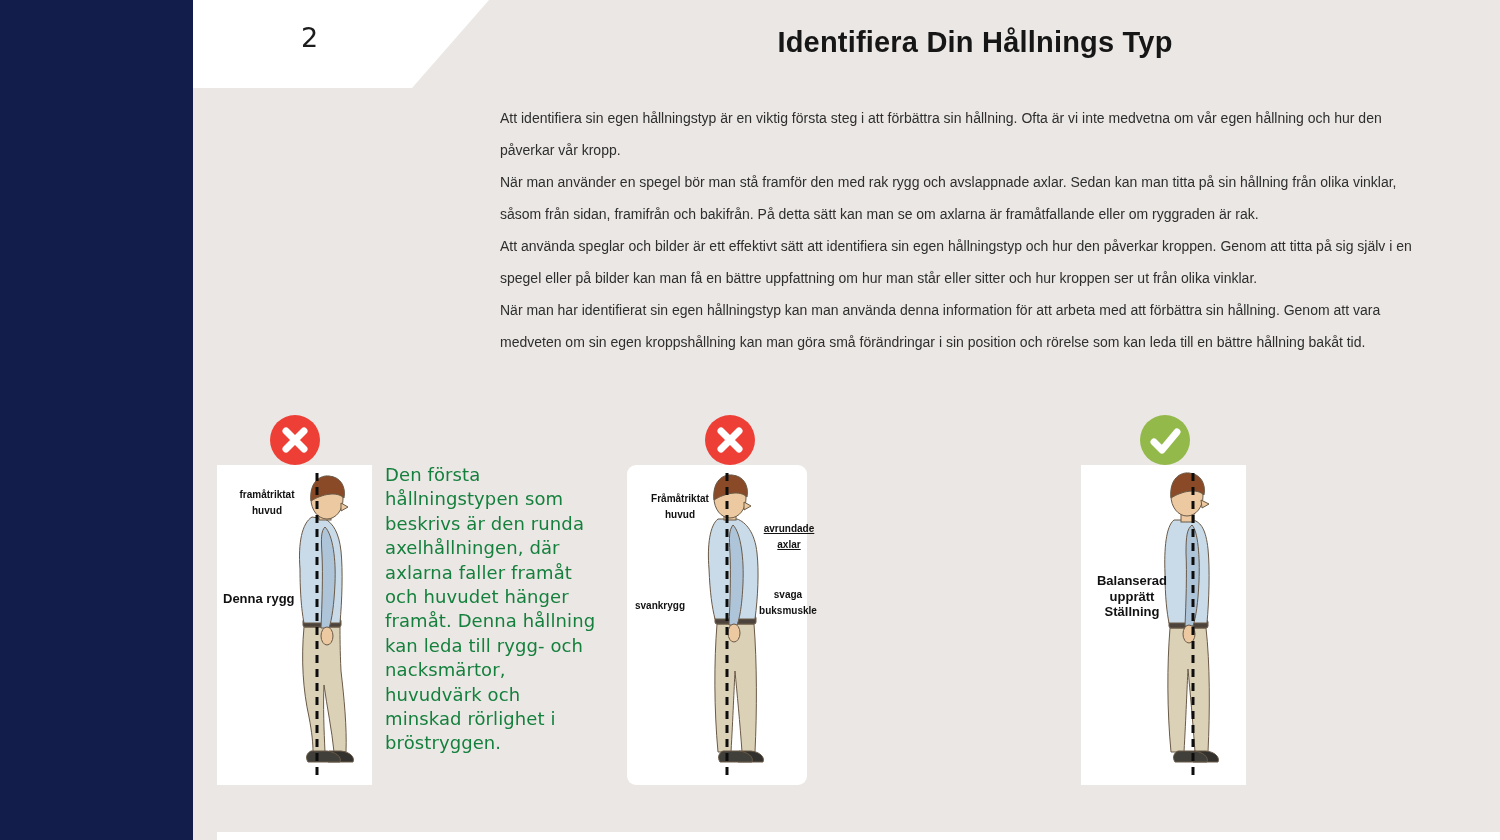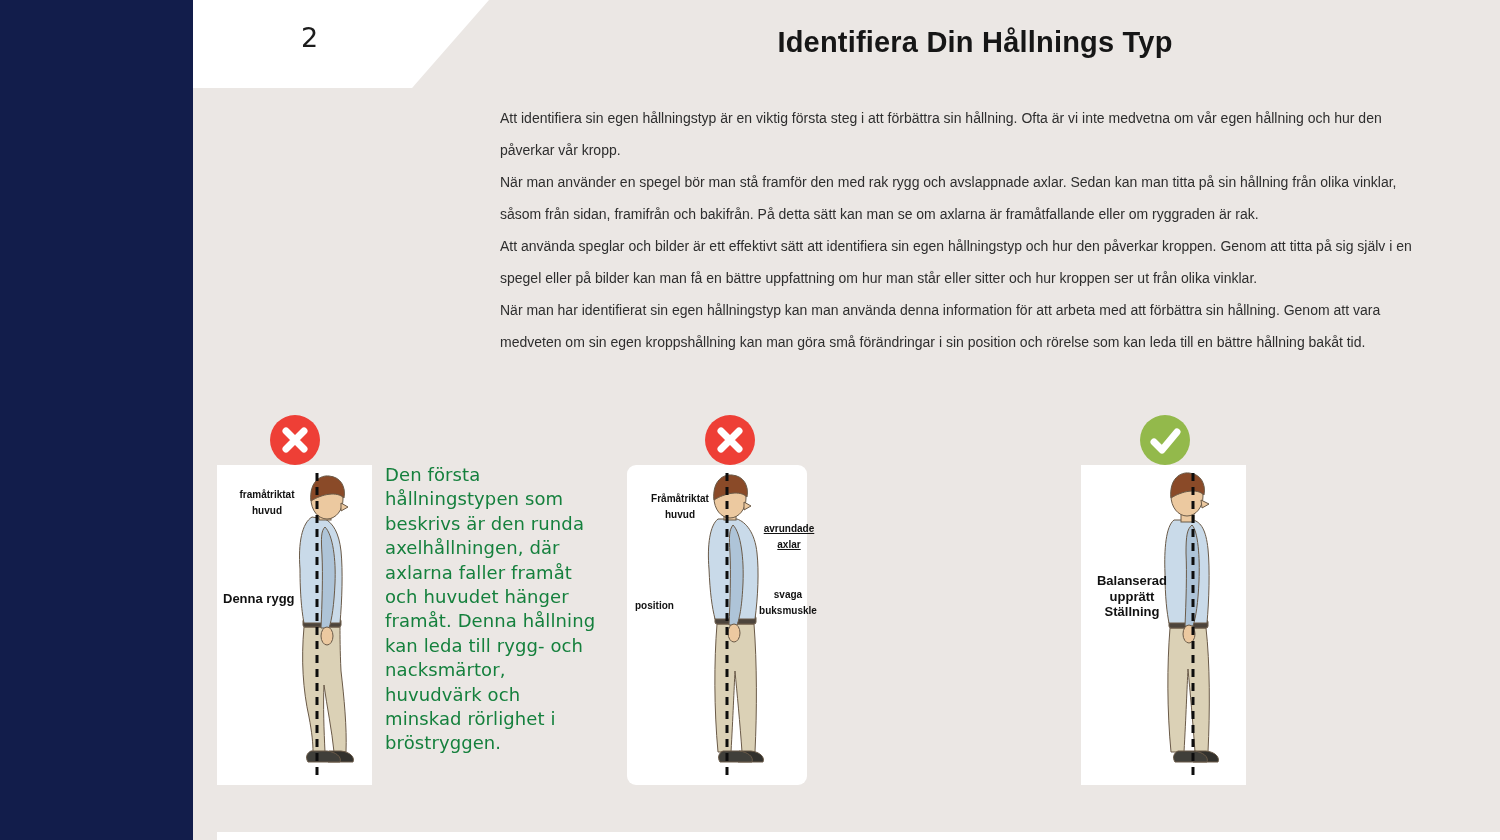--- a/index.html
+++ b/index.html
@@ -111,21 +111,21 @@
         <ellipse cx="103" cy="33" rx="16" ry="20" fill="#ecc9a0"></ellipse>
         <path d="M117,37 l7,4 -7,4 z" fill="#ecc9a0"></path>
         <path d="M87,35 C85,15 97,9 105,10 C117,11 122,21 120,32 C113,25 98,28 87,35 Z" fill="#8a4a28"></path>
       </g>
       <line class="plumb" x1="100" y1="8" x2="100" y2="312"></line>
     </svg>
     <div class="figlabel" style="left:8px;top:26px;width:90px;">Fråmåtriktat
 huvud</div>
     <div class="figlabel" style="left:118px;top:56px;width:88px;text-decoration:underline;">avrundade
 axlar</div>
-    <div class="figlabel" style="left:8px;top:133px;width:82px;text-align:left;">position</div>
+    <div class="figlabel" style="left:8px;top:133px;width:82px;text-align:left;">svankrygg</div>
     <div class="figlabel" style="left:116px;top:122px;width:90px;">svaga
 buksmuskle</div>
   </div>
 
 
   <div class="posture-icon icon-good" style="left:1140px;top:415px;">
     <svg viewBox="0 0 50 50">
         <path d="M14 27 L22 35 L37 17" stroke="#ffffff" stroke-width="7" stroke-linecap="round" stroke-linejoin="round" fill="none"></path>
       </svg>
   </div>

